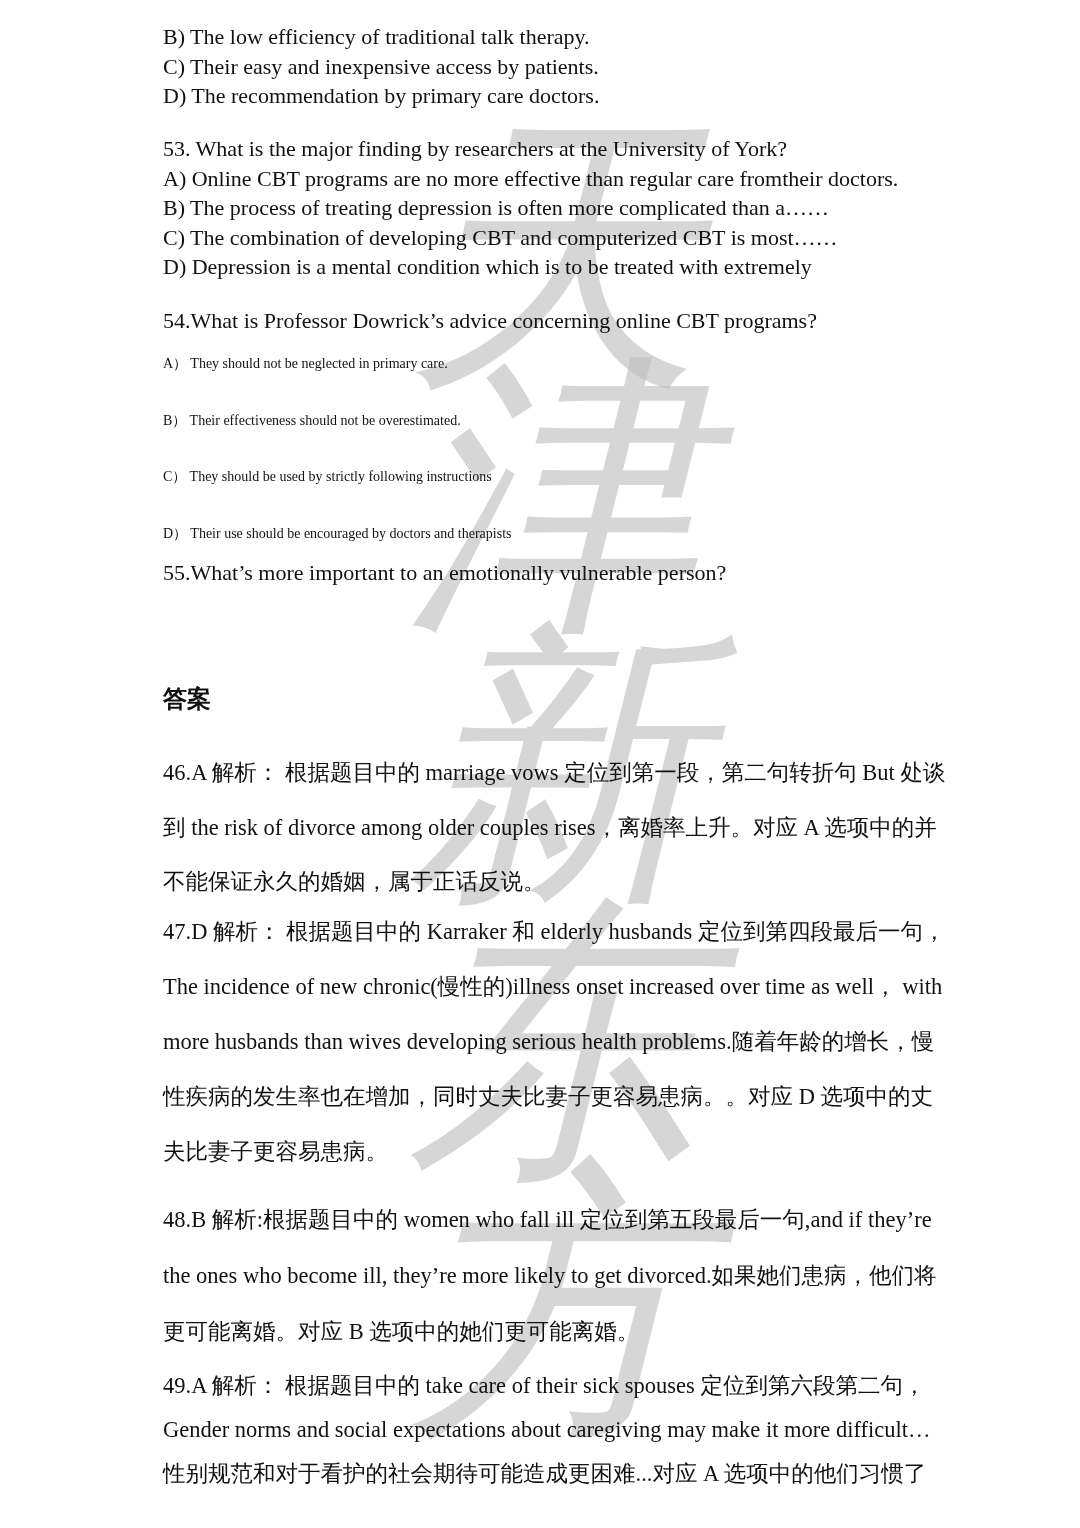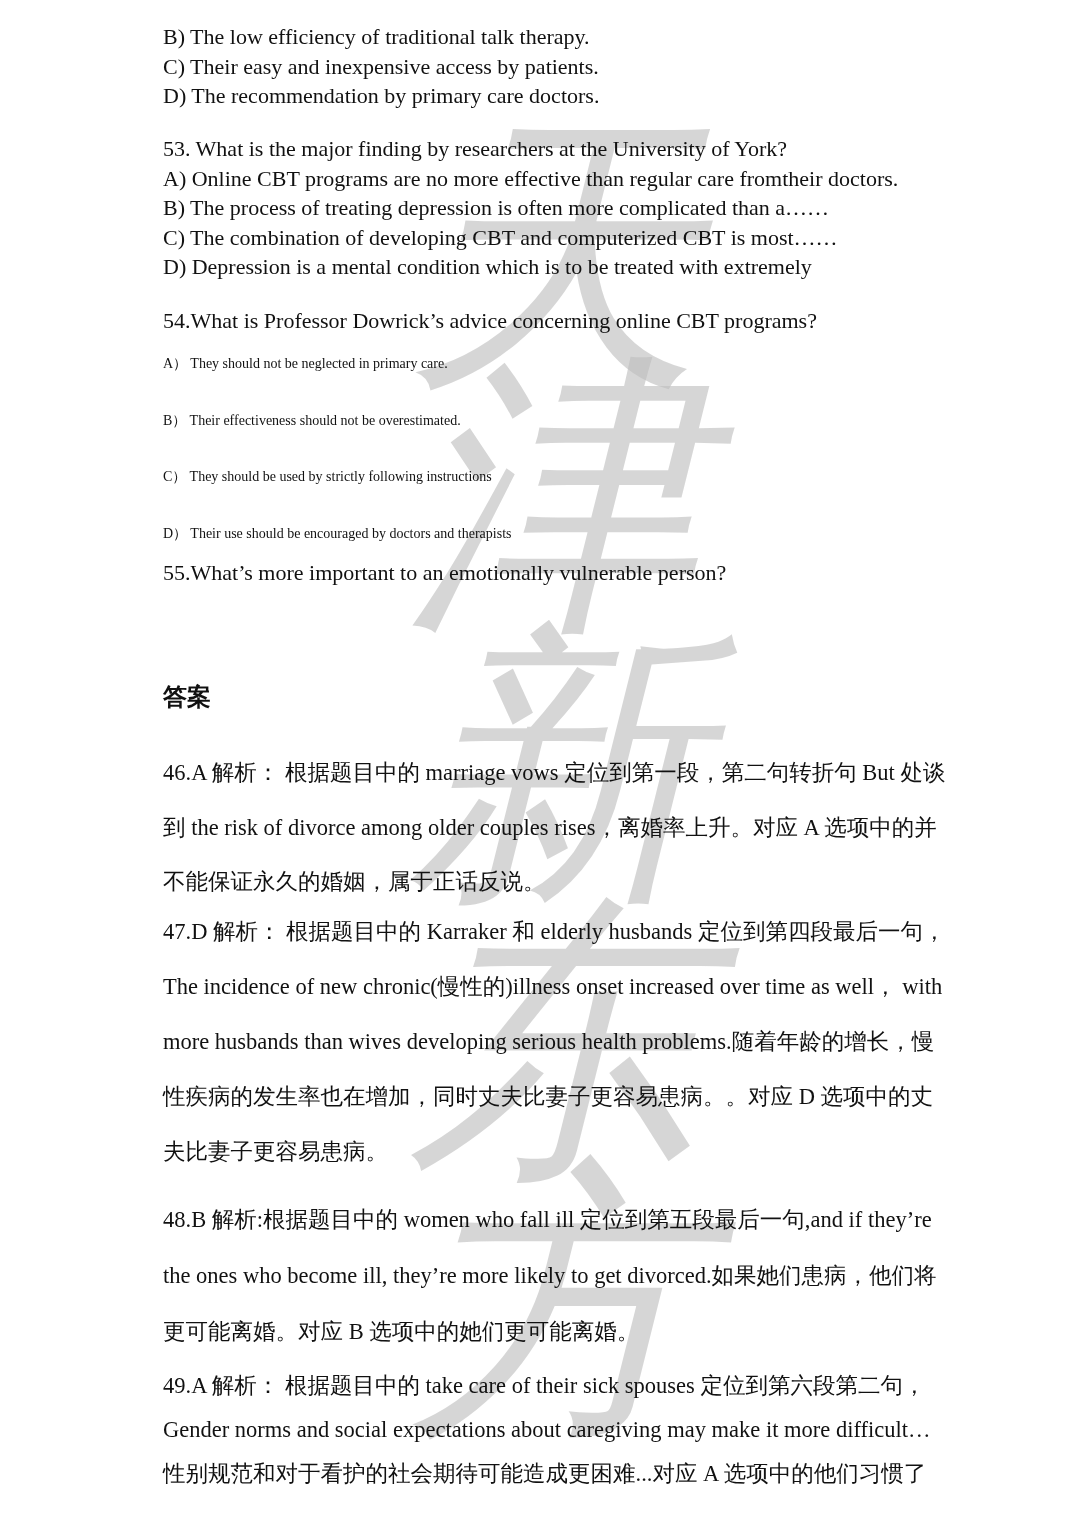--- a/index.html
+++ b/index.html
@@ -31,21 +31,21 @@
     opacity: 0.62;
     font-family: "Liberation Serif", "DejaVu Serif", serif;
     font-style: italic;
   }
   
   .textlayer { position: absolute; left: 0; top: 0; width: 100%; height: 100%; z-index: 1; }
   .block { position: absolute; left: 163px; width: 768px; }
   .ln { font-size: 22px; line-height: 29.5px; white-space: nowrap; }
   .q54opt { font-size: 14px; line-height: 56.5px; white-space: nowrap; }
   .ans-title { font-size: 24px; line-height: 30px; font-weight: bold;
-               font-family: Liberation Mono, monospace; }
+               font-family: Liberation Serif, serif; }
   .exp .ln { font-size: 22.5px; white-space: nowrap; }
   .exp46 .ln { line-height: 54.5px; }
   .exp47 .ln { line-height: 55px; }
   .exp48 .ln { line-height: 56px; }
   .exp49 .ln { line-height: 44px; }
   .q55grid { display: grid; grid-template-columns: 386px auto; grid-row-gap: 0; }
   .q55grid .ln { line-height: 29px; }
 </style>
 </head>
 <body>

